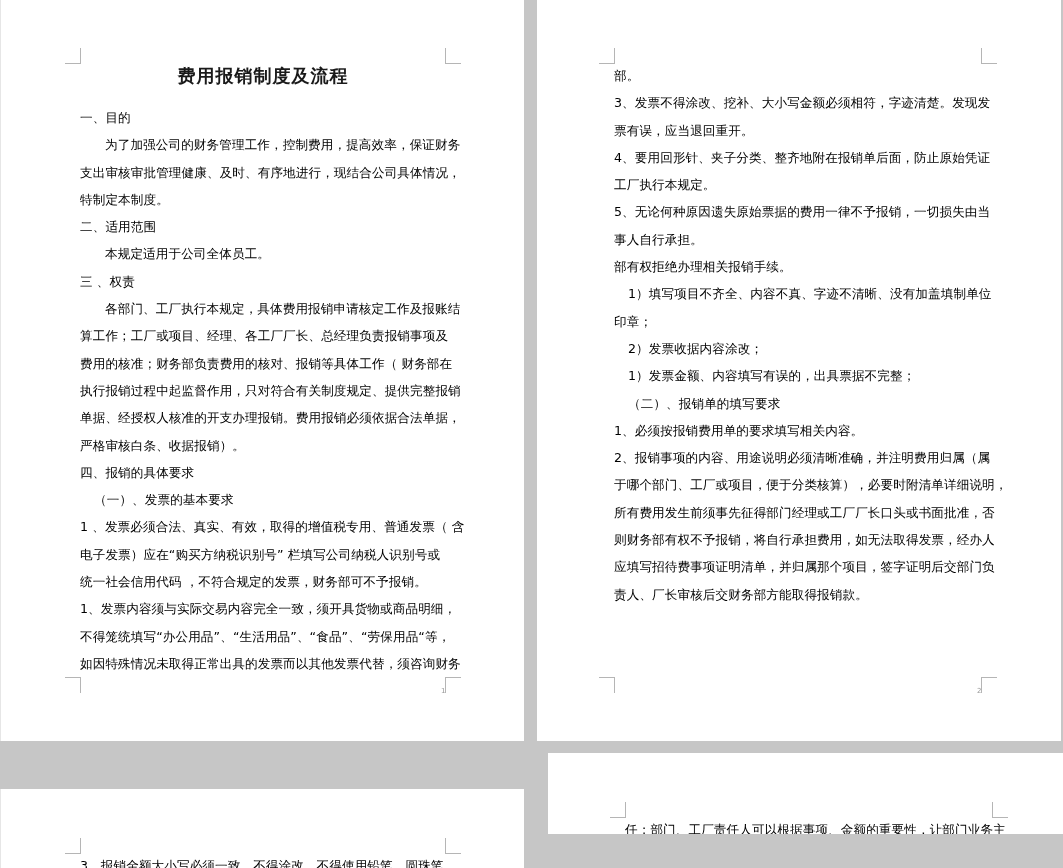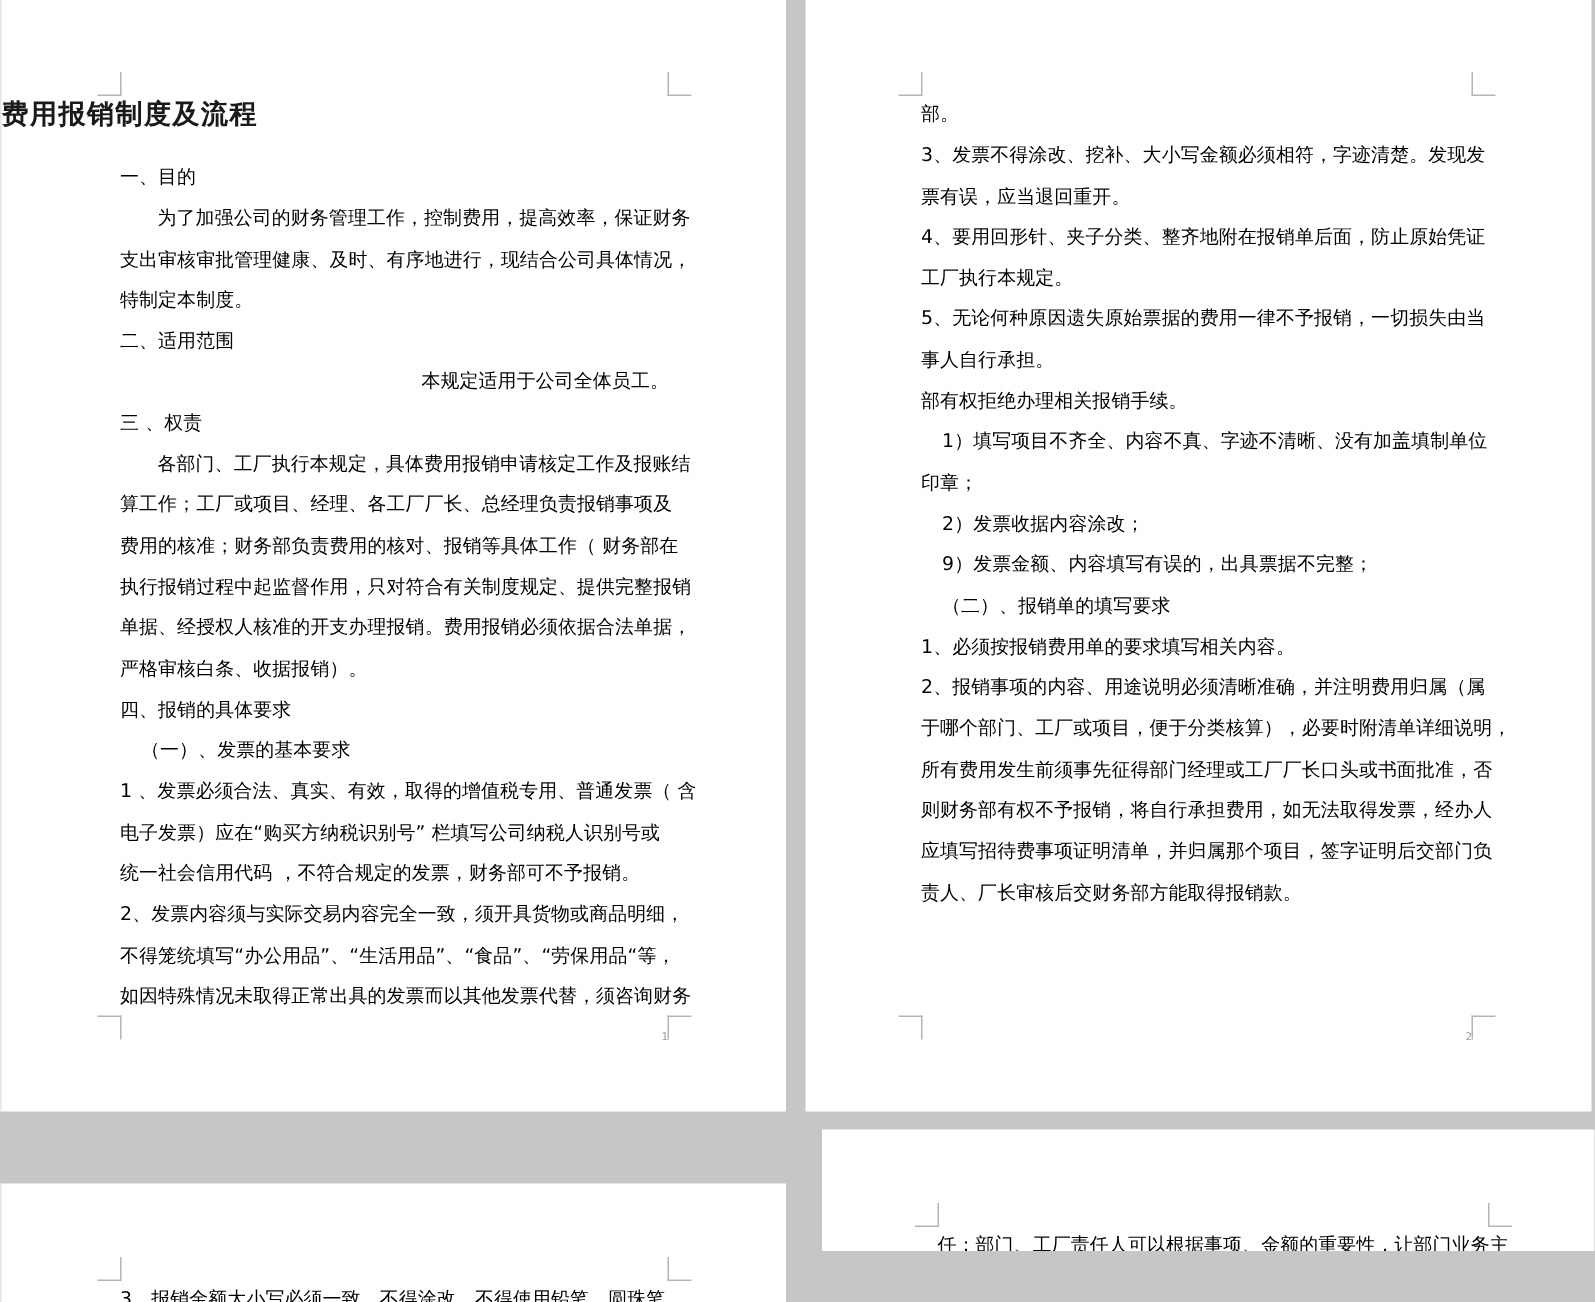--- a/index.html
+++ b/index.html
@@ -22,24 +22,24 @@
     .c-tr { border-left-width: 1px; border-bottom-width: 1px; }
     .c-bl { border-right-width: 1px; border-top-width: 1px; }
     .c-br { border-left-width: 1px; border-top-width: 1px; }
 
     .body-text {
       position: absolute; width: 366px;
       font-size: 12.6px; line-height: 27.3px; color: #000;
       letter-spacing: 0.1px;
     }
     .body-text p { margin: 0; white-space: nowrap; }
-    .indent2 { padding-left: 25px; text-align: right; }
+    .indent2 { padding-left: 25px; }
     .indent1 { padding-left: 14px; }
     .doc-title {
-      position: absolute; left: 0; width: 524px; top: 64px; text-align: left;
+      position: absolute; left: 0; width: 524px; top: 64px; text-align: center;
       font-family: "DejaVu Serif", "Liberation Serif", serif; font-weight: bold;
       font-size: 18px; color: #1a1a1a; letter-spacing: 1px;
     }
     .page-num { position: absolute; font-size: 7px; color: #999; }
   </style>
 </head>
 <body>
 
 <div class="page p1">
   <div class="corner c-tl" style="left:64px; top:48px;"></div>
@@ -61,21 +61,21 @@
     <p>算工作；工厂或项目、经理、各工厂厂长、总经理负责报销事项及</p>
     <p>费用的核准；财务部负责费用的核对、报销等具体工作（ 财务部在</p>
     <p>执行报销过程中起监督作用，只对符合有关制度规定、提供完整报销</p>
     <p>单据、经授权人核准的开支办理报销。费用报销必须依据合法单据，</p>
     <p>严格审核白条、收据报销）。</p>
     <p>四、报销的具体要求</p>
     <p class="indent1">（一）、发票的基本要求</p>
     <p>1 、发票必须合法、真实、有效，取得的增值税专用、普通发票（ 含</p>
     <p>电子发票）应在“购买方纳税识别号” 栏填写公司纳税人识别号或</p>
     <p>统一社会信用代码 ，不符合规定的发票，财务部可不予报销。</p>
-    <p>2、发票内容须与实际交易内容完全一致，须开具货物或商品明细，</p>
+    <p>1、发票内容须与实际交易内容完全一致，须开具货物或商品明细，</p>
     <p>不得笼统填写“办公用品”、“生活用品”、“食品”、“劳保用品“等，</p>
     <p>如因特殊情况未取得正常出具的发票而以其他发票代替，须咨询财务</p>
   </div>
 
   <div class="page-num" style="left:440px; top:687px;">1</div>
 </div>
 
 <div class="page p2">
   <div class="corner c-tl" style="left:62px; top:48px;"></div>
   <div class="corner c-tr" style="left:444px; top:48px;"></div>
@@ -87,21 +87,21 @@
     <p>3、发票不得涂改、挖补、大小写金额必须相符，字迹清楚。发现发</p>
     <p>票有误，应当退回重开。</p>
     <p>4、要用回形针、夹子分类、整齐地附在报销单后面，防止原始凭证</p>
     <p>工厂执行本规定。</p>
     <p>5、无论何种原因遗失原始票据的费用一律不予报销，一切损失由当</p>
     <p>事人自行承担。</p>
     <p>部有权拒绝办理相关报销手续。</p>
     <p class="indent1">1）填写项目不齐全、内容不真、字迹不清晰、没有加盖填制单位</p>
     <p>印章；</p>
     <p class="indent1">2）发票收据内容涂改；</p>
-    <p class="indent1">9）发票金额、内容填写有误的，出具票据不完整；</p>
+    <p class="indent1">1）发票金额、内容填写有误的，出具票据不完整；</p>
     <p class="indent1">（二）、报销单的填写要求</p>
     <p>1、必须按报销费用单的要求填写相关内容。</p>
     <p>2、报销事项的内容、用途说明必须清晰准确，并注明费用归属（属</p>
     <p>于哪个部门、工厂或项目，便于分类核算），必要时附清单详细说明，</p>
     <p>所有费用发生前须事先征得部门经理或工厂厂长口头或书面批准，否</p>
     <p>则财务部有权不予报销，将自行承担费用，如无法取得发票，经办人</p>
     <p>应填写招待费事项证明清单，并归属那个项目，签字证明后交部门负</p>
     <p>责人、厂长审核后交财务部方能取得报销款。</p>
   </div>
 

